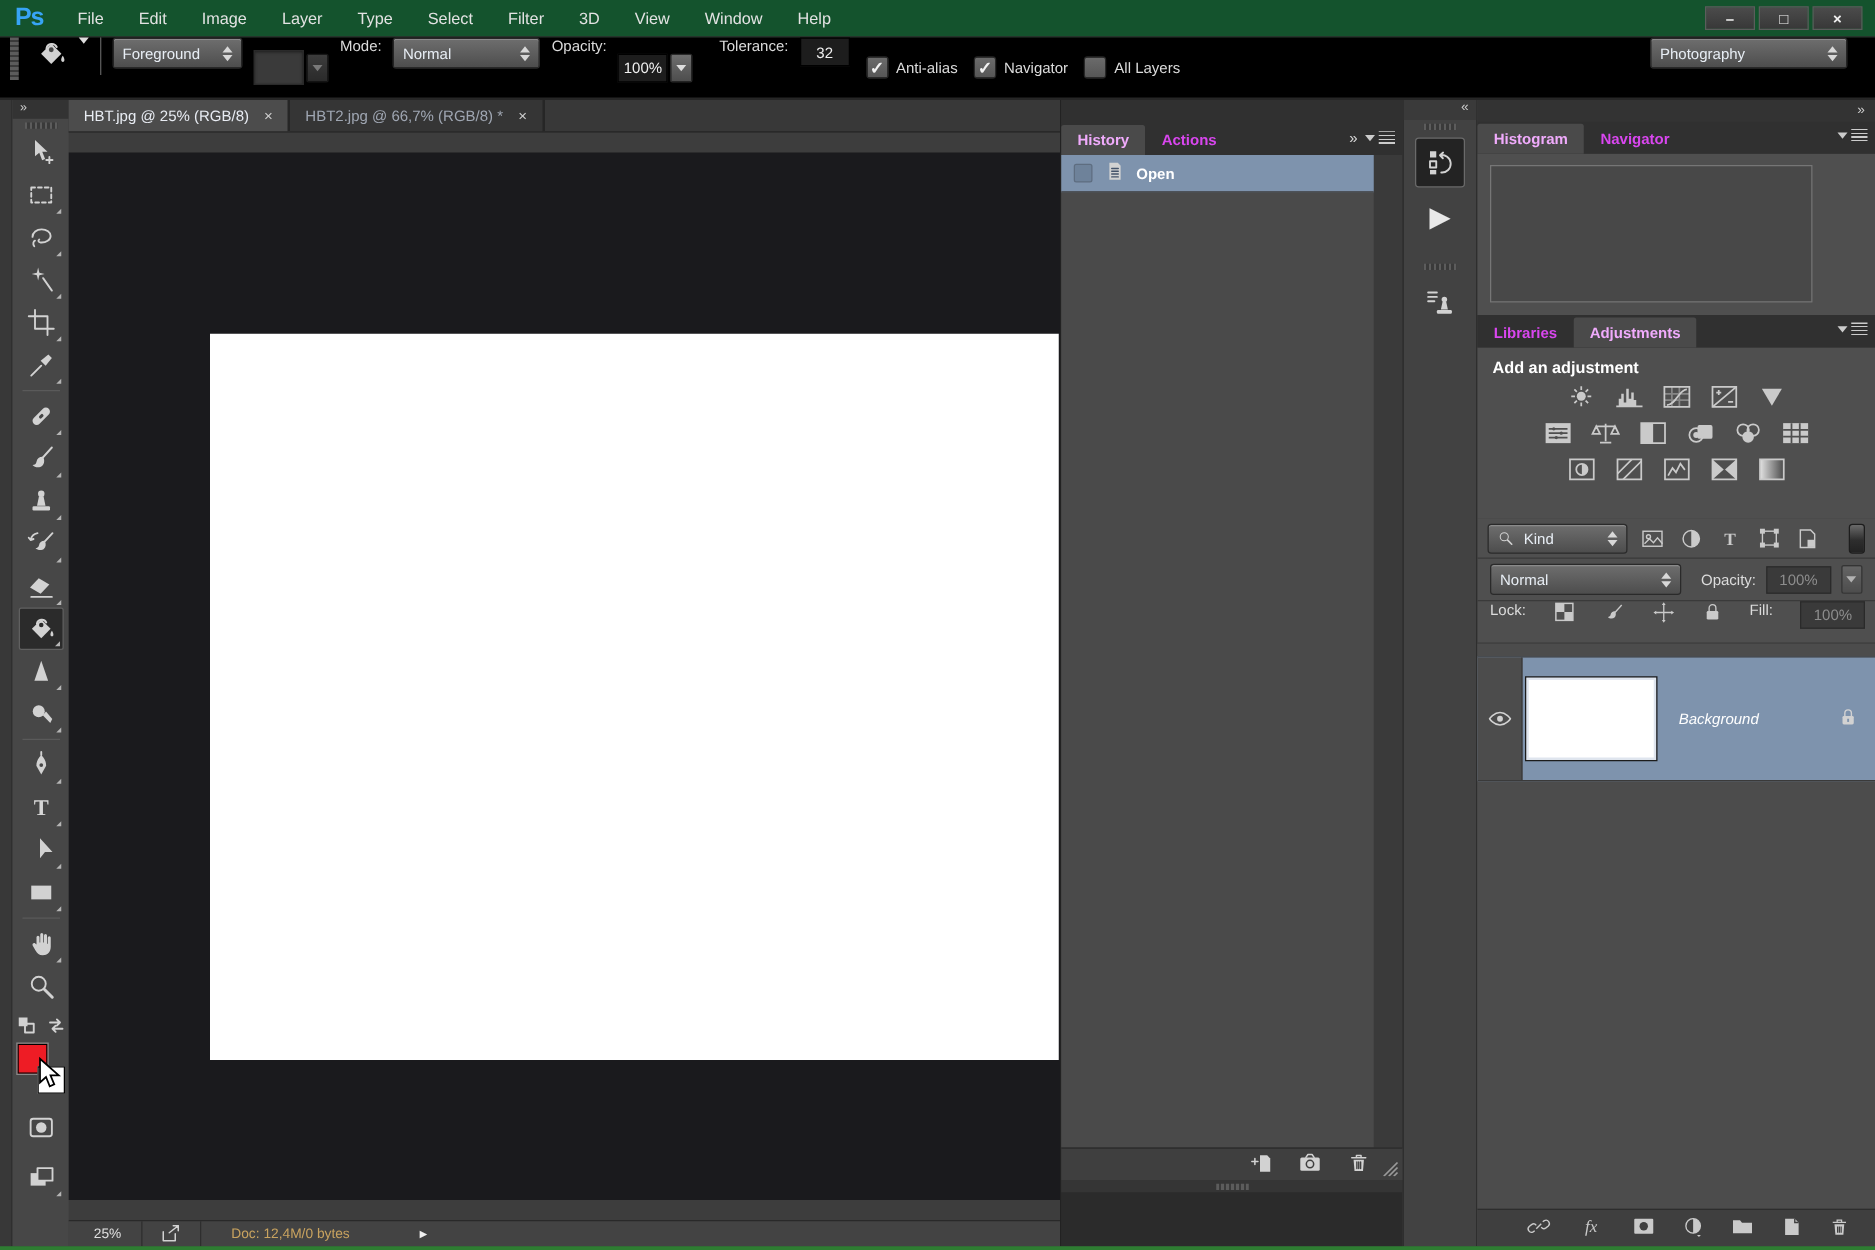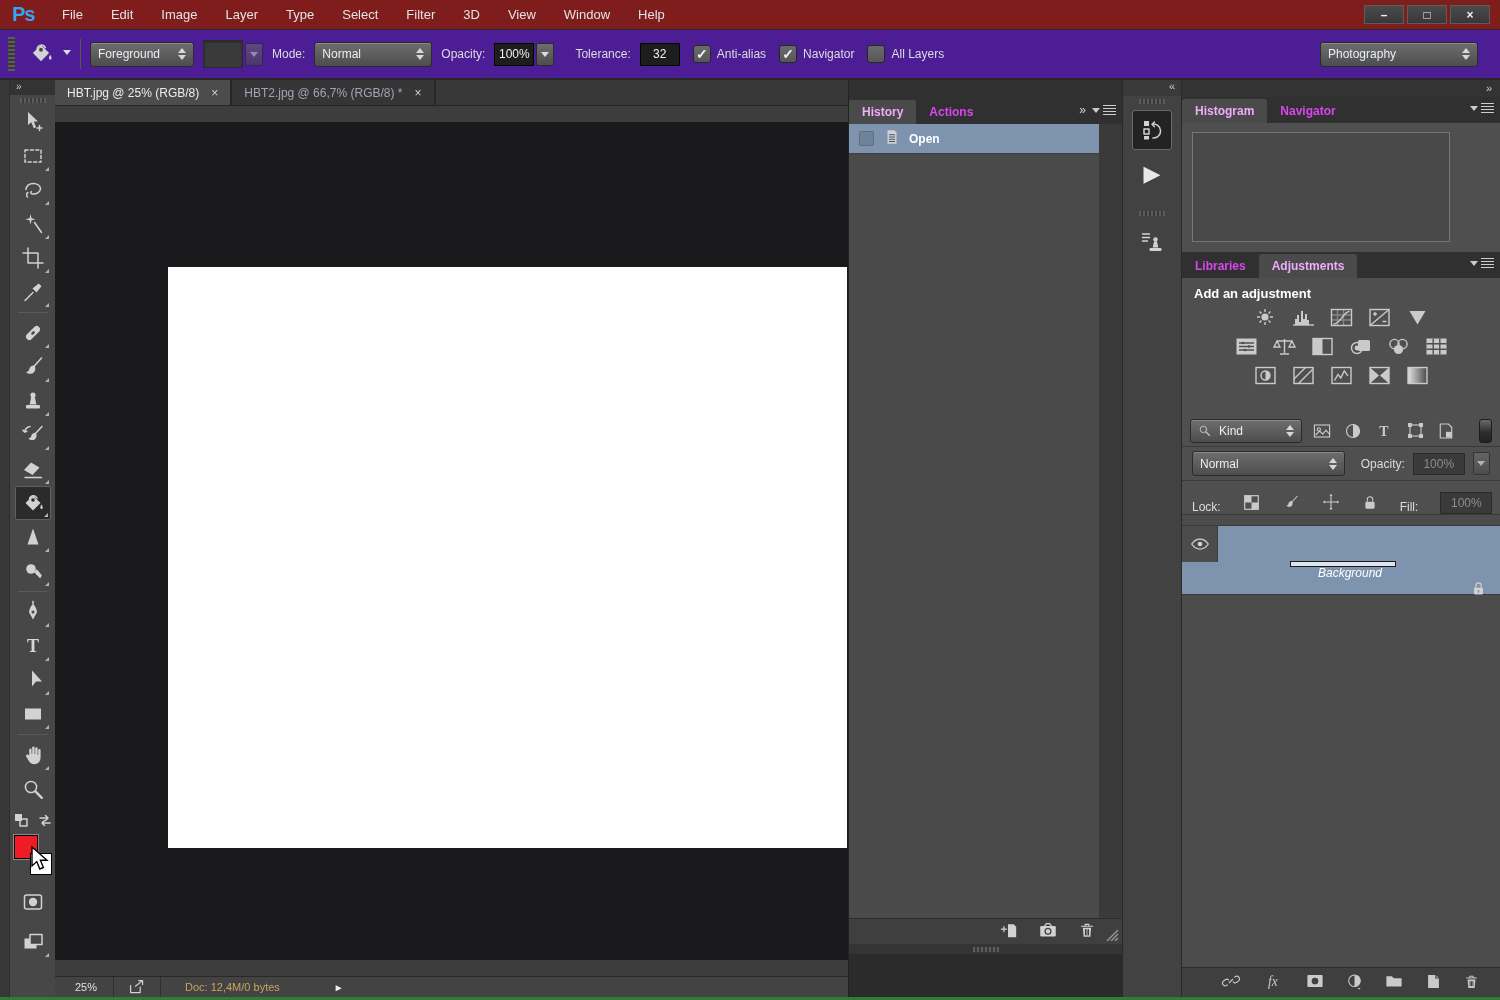--- a/index.html
+++ b/index.html
@@ -1,31 +1,31 @@
 <!DOCTYPE html>
 <html><head>
 <meta charset="utf-8">
 <style>
   * { box-sizing: border-box; margin: 0; padding: 0; }
   body { background:#111; font-family:"Liberation Sans", sans-serif; }
   .app { width:1500px; height:1000px; display:flex; flex-direction:column; background:#3d3d3d;
          color:#d6d6d6; font-size:12px; overflow:hidden; position:relative; }
 
   
-  .menubar { height:30px; background:#7f1d1d; border-bottom:1px solid #2b2b2b; display:flex; align-items:center; flex:0 0 30px; }
+  .menubar { height:30px; background:#14532d; border-bottom:1px solid #2b2b2b; display:flex; align-items:center; flex:0 0 30px; }
   .logo { width:48px; padding-left:12px; font-size:20px; font-weight:bold; color:#37a4f5; letter-spacing:-1px; }
   .menus { display:flex; align-items:flex-end; }
   .menu-item { padding:0 14px; font-size:13px; color:#e3e3e3; cursor:default; }
   .win-controls { margin-left:auto; display:flex; gap:3px; padding-right:10px; }
   .win-btn { width:40px; height:19px; border:1px solid #5c5c5c; background:linear-gradient(#4b4b4b,#383838);
              color:#efefef; display:grid; place-items:center; font-size:12px; font-weight:bold; line-height:1; }
 
   
-  .optionsbar { height:50px; flex:0 0 50px; background:#4c1d95; border-bottom:2px solid #262626;
-                display:flex; align-items:center; gap:9px; padding:0 8px; }
+  .optionsbar { height:50px; flex:0 0 50px; background:#000000; border-bottom:2px solid #262626;
+                display:flex; gap:9px; padding:0 8px; }
   .vgrip { width:7px; height:34px; margin-right:4px;
            background:repeating-linear-gradient(#5c5c5c 0 2px, #3a3a3a 2px 4px); }
   .sep { width:1px; height:30px; background:#383838; border-right:1px solid #555; }
   .dd { background:linear-gradient(#6e6e6e,#4d4d4d); border:1px solid #2a2a2a; border-radius:3px;
         height:25px; display:flex; align-items:center; gap:8px; padding:0 7px; box-shadow:inset 0 1px 0 #8a8a8a; }
   .dd .txt { color:#e8eef5; }
   .spin { display:flex; flex-direction:column; margin-left:auto; }
   .tu { width:0; height:0; border:4px solid transparent; border-bottom:5px solid #d8d8d8; margin-bottom:2px; }
   .td { width:0; height:0; border:4px solid transparent; border-top:5px solid #d8d8d8; }
   .numbox { background:#1d1d1d; border:1px solid #000; color:#f0f0f0; height:23px; min-width:40px;
@@ -132,27 +132,27 @@
 
   .layers-sec { flex:1; display:flex; flex-direction:column; background:#4f4f4f; min-height:0; }
   .lay-filter { height:32px; flex:0 0 32px; display:flex; align-items:center; gap:9px; padding:0 8px;
                 border-bottom:1px solid #3a3a3a; }
   .kind-dd { width:112px; height:24px; }
   .ficon { width:22px; display:grid; place-items:center; }
   .ftoggle { margin-left:auto; width:13px; height:24px; border-radius:3px; background:linear-gradient(#6a6a6a,#2e2e2e 55%,#222);
              border:1px solid #1d1d1d; }
   .lay-blend { height:34px; flex:0 0 34px; display:flex; align-items:center; gap:8px; padding:0 10px;
                border-bottom:1px solid #3a3a3a; }
-  .lay-lock { height:34px; flex:0 0 34px; display:flex; align-items:flex-end; gap:22px; padding:0 10px;
+  .lay-lock { height:34px; flex:0 0 34px; display:flex; align-items:flex-start; gap:22px; padding:0 10px;
               border-bottom:1px solid #3a3a3a; }
   .dimbox { background:#3a3a3a; border:1px solid #2a2a2a; color:#8d8d8d; height:22px; min-width:52px;
             display:grid; place-items:center; }
   .lay-list { flex:1; background:#4c4c4c; overflow:hidden; }
-  .layer-row { margin-top:10px; height:70px; display:flex; align-items:stretch; background:#7e93ad;
-               border-top:1px solid #3a3a3a; border-bottom:1px solid #3a3a3a;flex-direction:column; }
+  .layer-row { margin-top:10px; height:100px; display:flex; align-items:stretch; background:#7e93ad;
+               border-top:1px solid #3a3a3a; border-bottom:1px solid #3a3a3a; }
   .eye-cell { width:36px; flex:0 0 36px; background:#4c4c4c; border-right:1px solid #3a3a3a;
               display:grid; place-items:center; }
   .lthumb { width:104px; height:66px; align-self:center; margin-left:3px; background:#fff;
             border:2px solid #dfe5ee; outline:1px solid #1c1c1c; }
   .lname { align-self:center; margin-left:18px; font-style:italic; color:#ffffff; font-size:12px; }
   .llock { align-self:center; margin-left:auto; margin-right:14px; }
   .lay-bottom { height:30px; flex:0 0 30px; background:#3f3f3f; border-top:1px solid #2d2d2d;
                 display:flex; align-items:center; justify-content:flex-end; gap:21px; padding:0 20px; }
   .greenline { height:3px; flex:0 0 3px; background:#2e7d32; }
 </style>

